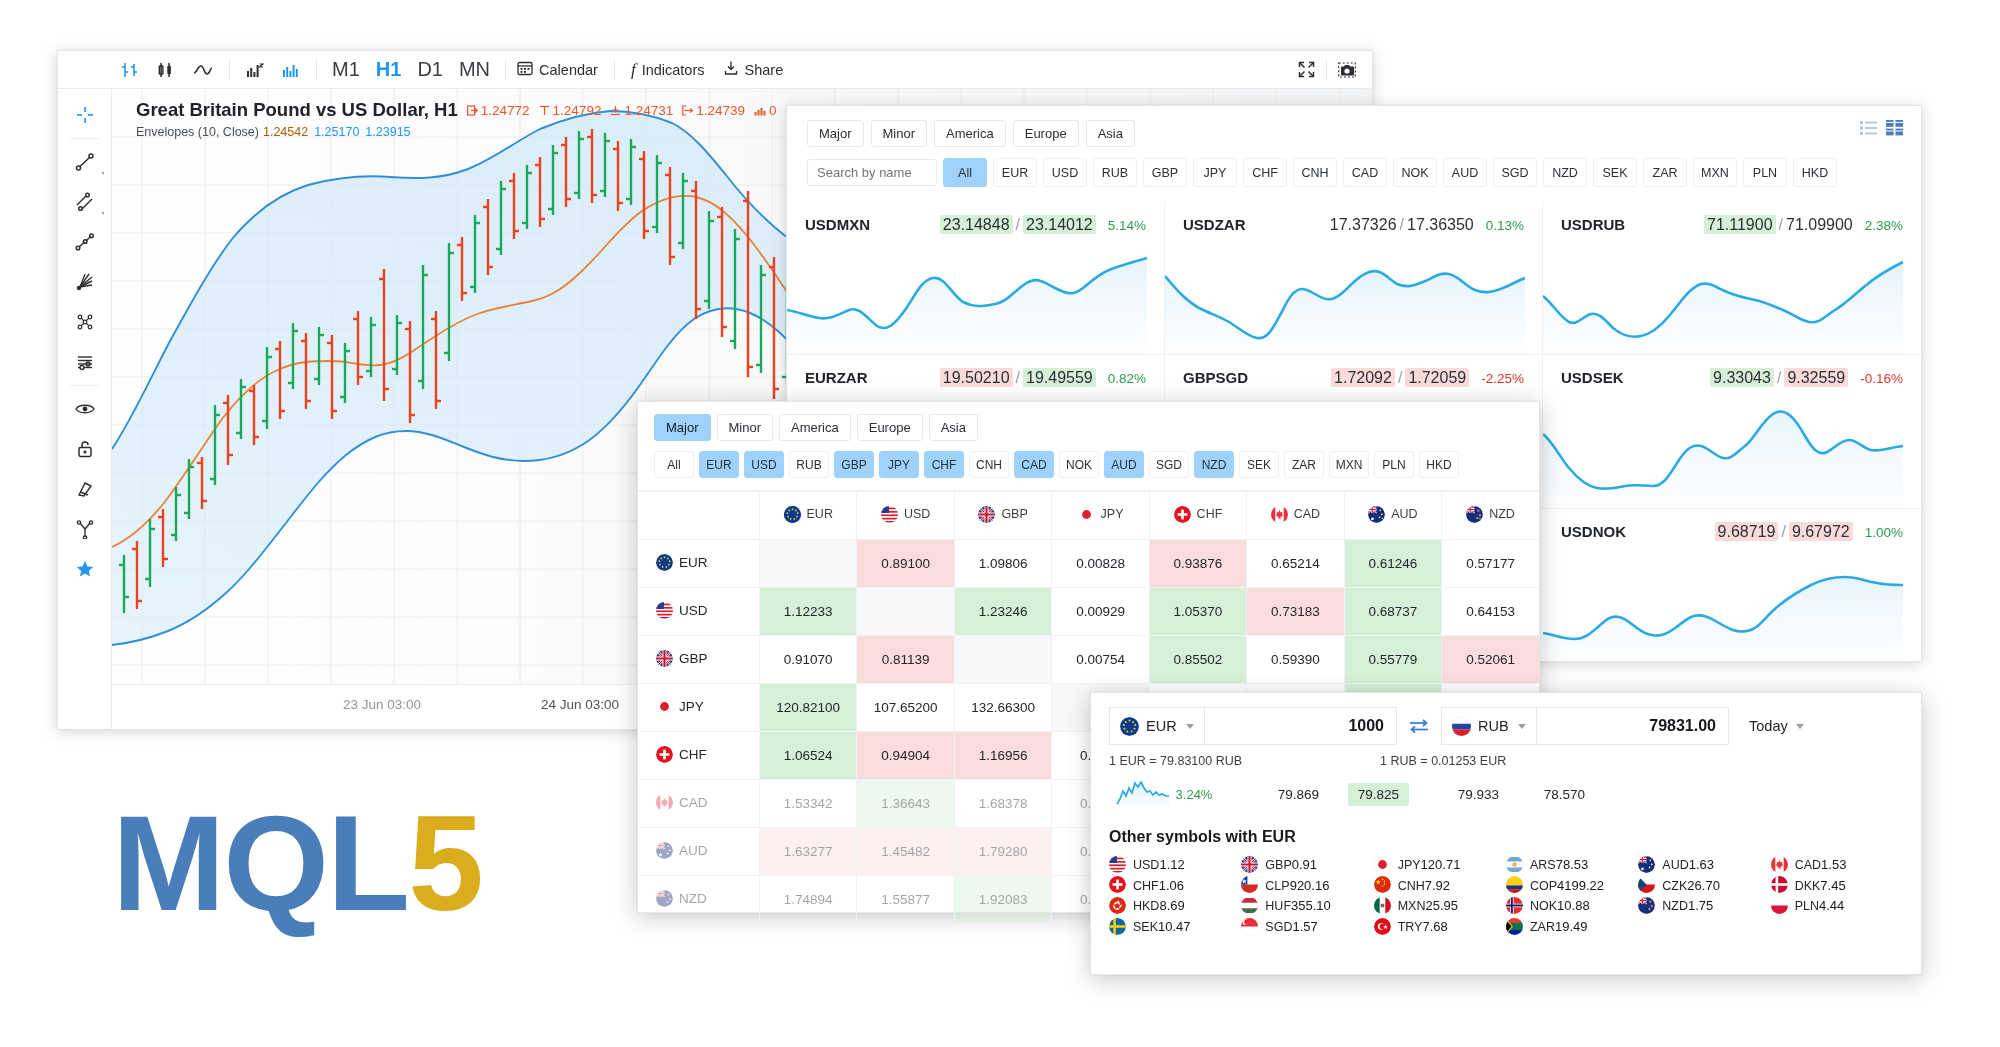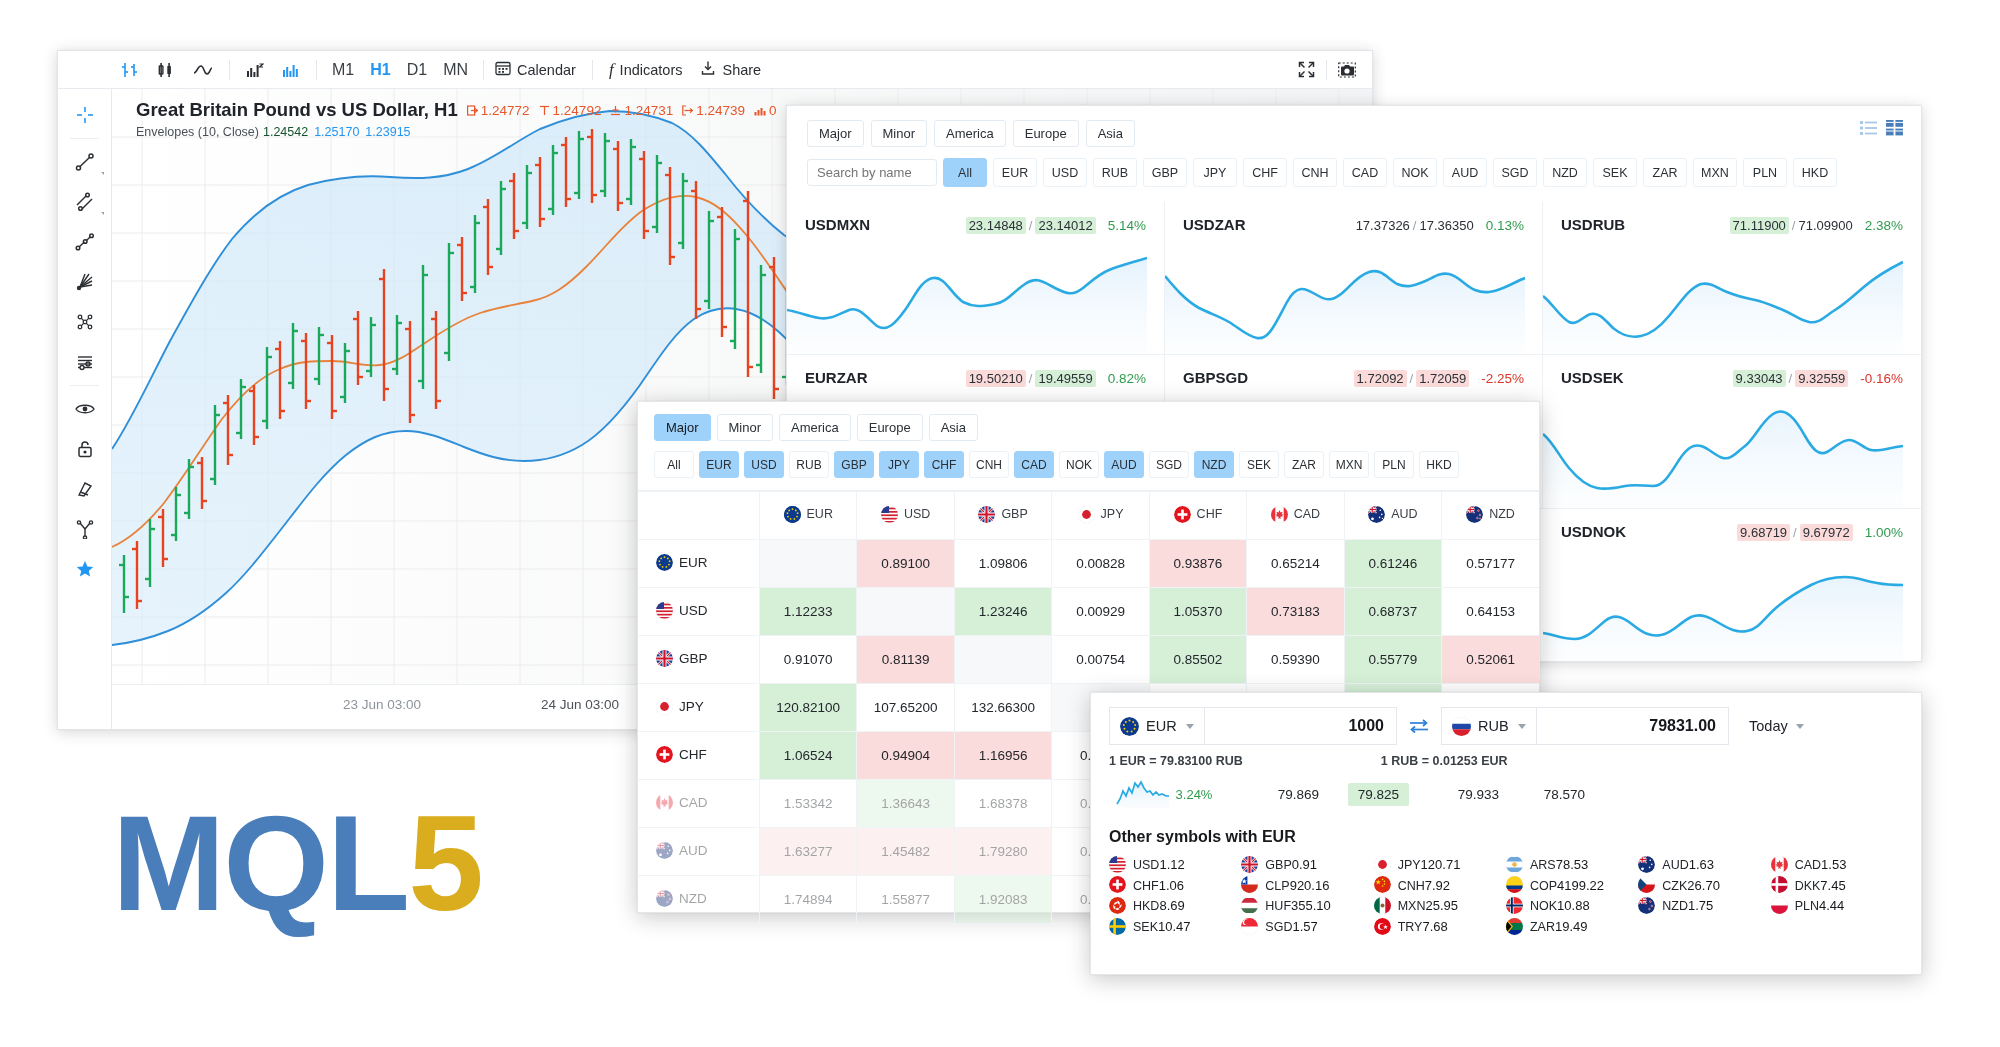--- a/index.html
+++ b/index.html
@@ -15,38 +15,38 @@
 
   
   #chart-window{left:57px;top:50px;width:1314px;height:678px;border:1px solid #e2e6ea;}
   #chart-toolbar{height:38px;border-bottom:1px solid #e7eaee;display:flex;align-items:center;
      padding-left:54px;box-sizing:border-box;background:#fff;}
   .tb-item{display:flex;align-items:center;justify-content:center;height:38px;padding:0 9px;
      color:#2b2f33;cursor:pointer;position:relative;}
   .tb-item.blue{color:#2196f3;}
   .tb-sep{width:1px;height:20px;background:#e3e7eb;margin:0 7px;}
   .tb-label{font-size:14.5px;margin-left:6px;}
-  .tf{font-size:16px;padding:0 8px;color:#3a3f45;cursor:pointer;}
+  .tf{font-size:20px;padding:0 8px;color:#3a3f45;cursor:pointer;}
   .tf.active{color:#2196f3;font-weight:600;text-align:right;}
 
   #chart-left-rail{position:absolute;left:0;top:38px;width:54px;bottom:0;
      border-right:1px solid #e7eaee;background:#fff;padding-top:6px;box-sizing:border-box;}
   .rail-btn{height:40px;display:flex;align-items:center;justify-content:center;position:relative;cursor:pointer;}
   .rail-sep{height:1px;background:#eceff2;margin:3px 12px;}
   .rail-btn .caret{position:absolute;right:7px;bottom:7px;width:0;height:0;
      border-left:3px solid transparent;border-top:3px solid #9aa1a8;}
 
   #chart-canvas-wrap{position:absolute;left:54px;top:38px;right:0;bottom:0;overflow:hidden;background:#fff;}
   #chart-head{position:absolute;left:24px;top:10px;z-index:6;}
   #chart-title-row{display:flex;align-items:baseline;white-space:nowrap;}
   #chart-title{font-size:18.5px;color:#20242a;font-weight:600;}
   .ohlc{font-size:13.5px;color:#e8562a;margin-left:9px;display:inline-flex;align-items:center;gap:3px;}
   .ohlc svg{display:block;}
   #chart-sub{margin-top:4px;font-size:12.5px;color:#4a5057;white-space:nowrap;}
-  #chart-sub .v1{color:#14532d;margin-left:4px;}
+  #chart-sub .v1{color:#a16207;margin-left:4px;}
   #chart-sub .v2{color:#2196f3;margin-left:6px;}
   #chart-sub .v3{color:#2196f3;margin-left:6px;}
 
   #xaxis{position:absolute;left:0;right:0;bottom:0;height:44px;background:#fff;
      border-top:1px solid #eceff2;}
   .xtick{position:absolute;top:12px;font-size:13.5px;color:#8d949b;transform:translateX(-50%);}
   .xtick.dark{color:#4d5359;}
 
   
   #quotes-panel{left:786px;top:105px;width:1134px;height:555px;border:1px solid #e3e7ea;}
@@ -59,21 +59,21 @@
      font-size:13px;color:#9aa3ab;padding:0 9px;box-sizing:border-box;outline:none;background:#fff;}
   .cpill{border:1px solid #eaf1f7;border-radius:3px;font-size:12.5px;color:#2b3036;
      width:42px;height:27px;display:flex;align-items:center;justify-content:center;cursor:pointer;background:#fff;}
   .cpill.sel{background:#9ed2fb;border-color:#9ed2fb;}
   #quotes-view-toggle{position:absolute;right:18px;top:14px;display:flex;gap:9px;align-items:center;}
   #quotes-grid{position:absolute;left:0;right:0;top:96px;bottom:0;display:grid;
      grid-template-columns:1fr 1fr 1fr;gap:0;}
   .qcard{border-right:1px solid #edf1f4;border-bottom:1px solid #edf1f4;position:relative;overflow:hidden;padding:14px 18px 0 18px;box-sizing:border-box;}
   .qhead{display:flex;align-items:baseline;justify-content:space-between;}
   .qname{font-size:15px;font-weight:600;color:#20242a;}
-  .qprices{font-size:13px;color:#2b3036;white-space:nowrap;}
+  .qprices{font-size:16px;color:#2b3036;white-space:nowrap;}
   .qprices .hi-g{background:#d6f0d8;padding:1px 3px;border-radius:2px;}
   .qprices .hi-r{background:#fbdada;padding:1px 3px;border-radius:2px;}
   .qprices .sl{color:#9aa3ab;margin:0 3px;}
   .qpct{font-size:13.5px;margin-left:12px;}
   .pos{color:#2f9b4e;}
   .neg{color:#d9352b;}
   .qspark{position:absolute;left:0;right:0;bottom:0;height:110px;}
 
   
   #cross-panel{left:637px;top:401px;width:901px;height:510px;border:1px solid #e3e7ea;}
@@ -98,21 +98,21 @@
   #conv-panel{left:1090px;top:692px;width:830px;height:281px;border:1px solid #e3e7ea;}
   #conv-row{display:flex;align-items:center;padding:14px 18px 0 18px;}
   .sel-box{border:1px solid #e4e8ec;height:38px;display:flex;align-items:center;
      padding:0 10px;gap:7px;font-size:14.5px;color:#20242a;box-sizing:border-box;cursor:pointer;background:#fff;}
   .amt-box{border:1px solid #e4e8ec;border-left:none;height:38px;display:flex;align-items:center;
      justify-content:flex-end;padding:0 12px;font-size:16px;font-weight:600;color:#15181c;box-sizing:border-box;background:#fff;}
   .chev{width:0;height:0;border-left:4px solid transparent;border-right:4px solid transparent;
      border-top:5px solid #9aa3ab;margin-left:2px;}
   #swap-btn{margin:0 11px;color:#2f7ed8;cursor:pointer;display:flex;align-items:center;}
   #today-btn{margin-left:20px;font-size:14.5px;color:#20242a;display:flex;align-items:center;gap:6px;cursor:pointer;}
-  #conv-rates{display:flex;padding:9px 18px 0 18px;font-size:12.5px;color:#3a3f45;font-weight:bold;}
+  #conv-rates{display:flex;padding:9px 18px 0 18px;font-size:12.5px;color:#3a3f45;}
   #conv-rates .r2{margin-left:138px;}
   #conv-tablehead{display:flex;align-items:center;margin:14px 18px 0 18px;
      padding-bottom:10px;border-bottom:1px solid #eceff2;font-size:13.5px;color:#4a5057;}
   #conv-row1{display:flex;align-items:center;margin:0 18px;padding:11px 0 9px 0;}
   .conv-sym{font-size:13.5px;font-weight:700;color:#17191c;}
   .conv-desc{font-size:12.5px;color:#3a3f45;margin-top:2px;}
   .num-col{text-align:right;font-size:13.5px;color:#23272c;}
   #other-title{margin:10px 18px 0 18px;font-size:16px;font-weight:700;color:#17191c;}
   #other-grid{display:grid;grid-template-columns:repeat(6,1fr);row-gap:2px;
      margin:9px 18px 0 18px;}

